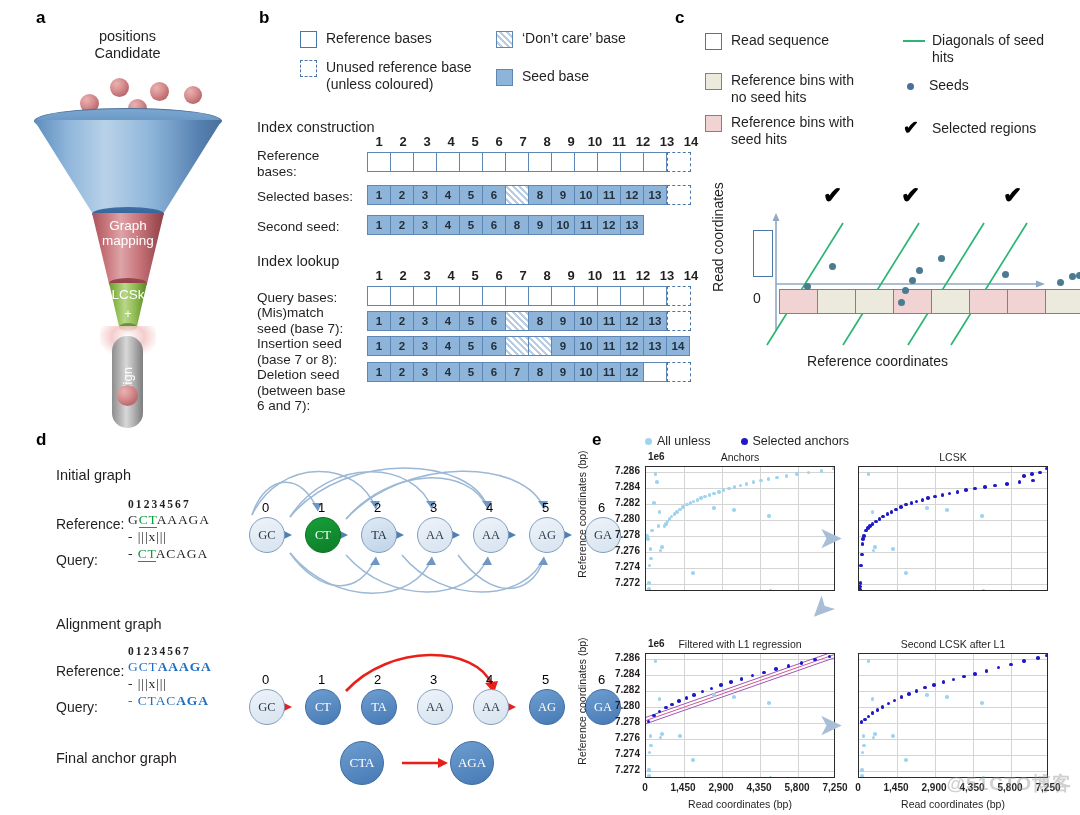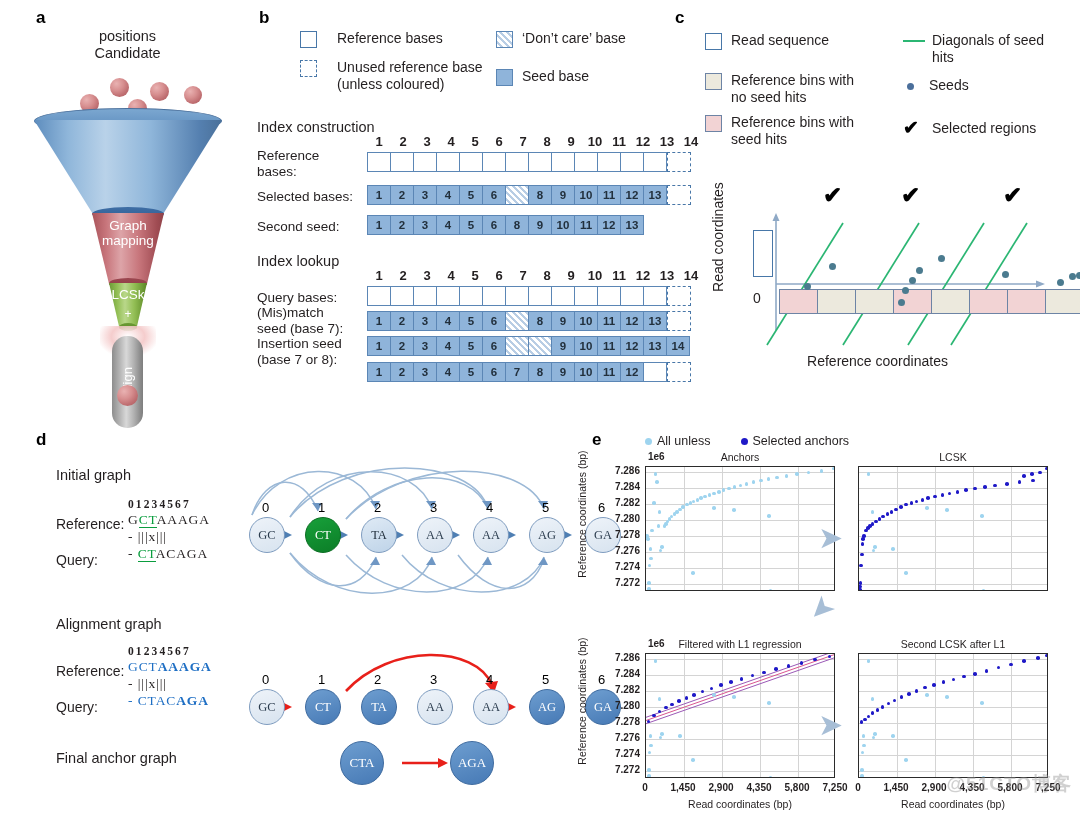--- a/index.html
+++ b/index.html
@@ -82,21 +82,21 @@
   .ball {
     position:absolute; border-radius:50%;
     background:radial-gradient(circle at 34% 30%, #e9b2b2 0%, #d78f90 38%, #bf6e71 68%, #a85a5e 100%);
   }
   
   #panel-b { position:absolute; left:255px; top:0; width:420px; height:420px; }
   #panel-b .panel-letter { left:4px; top:8px; }
   .b-legend { position:absolute; left:45px; top:30px; width:375px; }
   .leg-row { display:flex; align-items:flex-start; margin-bottom:11px; }
   .leg-col { display:flex; align-items:flex-start; }
-  .leg-col.first { width:196px;gap:11px; }
+  .leg-col.first { width:196px; }
   .leg-sw { width:17px; height:17px; flex:none; margin-right:9px; margin-top:1px; }
   .sw-ref { border:1.6px solid #4877a8; background:#fff; }
   .sw-unused {
     border:1.6px dashed #4877a8; background:#fff;
   }
   .sw-dontcare {
     border:1.4px solid #5b86b5;
     background:repeating-linear-gradient(45deg,#ffffff 0 2.5px,#b8cde4 2.5px 4.6px);
   }
   .sw-seed { border:1.4px solid #5b86b5; background:#8fb4da; }
@@ -413,20 +413,25 @@
       <div class="cell dc"></div>
       <div class="cell dc"></div>
       <div class="cell seed">9</div>
       <div class="cell seed">10</div>
       <div class="cell seed">11</div>
       <div class="cell seed">12</div>
       <div class="cell seed">13</div>
       <div class="cell seed">14</div>
     </div>
 
+  <div class="rowlabel" style="left:2px; top:367px;">
+    <div>Deletion seed</div>
+    <div>(between base</div>
+    <div>6 and 7):</div>
+  </div>
   <div class="cellrow" id="il-row3" style="position:absolute;left:112px;top:362px;">
       <div class="cell seed">1</div>
       <div class="cell seed">2</div>
       <div class="cell seed">3</div>
       <div class="cell seed">4</div>
       <div class="cell seed">5</div>
       <div class="cell seed">6</div>
       <div class="cell seed">7</div>
       <div class="cell seed">8</div>
       <div class="cell seed">9</div>

